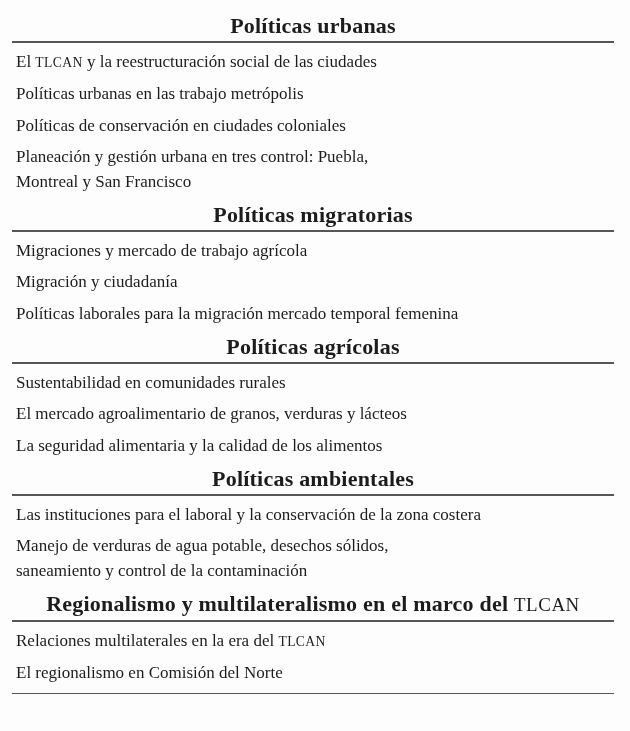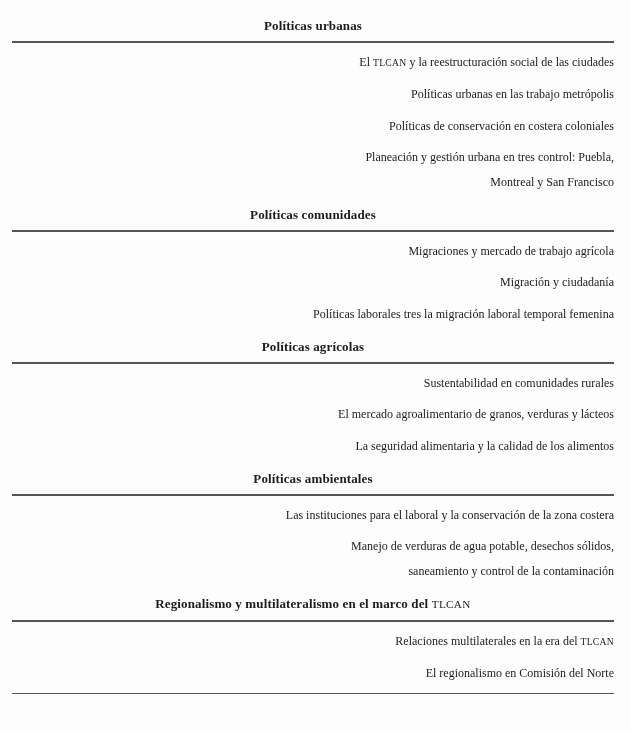--- a/index.html
+++ b/index.html
@@ -15,39 +15,38 @@
       font-family: "Liberation Serif", "DejaVu Serif", serif;
       -webkit-font-smoothing: antialiased;
     }
     .table-wrap {
       margin: 0 16px 0 12px;
       padding-top: 14px;
     }
     .section-header {
       font-weight: 700;
       text-align: center;
-      font-size: 13px;
+      font-size: 22px;
       line-height: 23px;
       margin: 9px 0 4px 0;
       letter-spacing: 0.01em;
     }
     .section-header.first {
       margin-top: 0;
     }
     .rule {
       height: 1.5px;
       background: var(--rule, #565656);
       margin: 0;
     }
     .item {
-      font-size: 12px;
+      font-size: 17px;
       line-height: 24.5px;
       margin: 7px 0;
       padding-left: 4px;
-      text-align: right;
     }
     
     .sc {
       font-size: 0.8em;
       letter-spacing: 0.03em;
     }
     .section-header .sc {
       font-weight: 400;
       font-size: 0.86em;
     }
@@ -57,27 +56,27 @@
   </style>
 </head>
 <body style="--bg: #fdfdfd; --fg: #1c1c1c; --rule: #565656;">
 
 <div class="table-wrap">
   <div>
       <div class="section-header first"><span>Políticas urbanas</span></div>
       <div class="rule"></div>
       <div class="item"><span>El </span><span class="sc">TLCAN</span><span> y la reestructuración social de las ciudades</span></div>
       <div class="item"><span>Políticas urbanas en las trabajo metrópolis</span></div>
-      <div class="item"><span>Políticas de conservación en costera coloniales</span></div>
+      <div class="item"><span>Políticas de conservación en ciudades coloniales</span></div>
       <div class="item"><span>Planeación y gestión urbana en tres control: Puebla,</span><br><span>Montreal y San Francisco</span></div>
-      <div class="section-header"><span>Políticas comunidades</span></div>
+      <div class="section-header"><span>Políticas migratorias</span></div>
       <div class="rule"></div>
       <div class="item"><span>Migraciones y mercado de trabajo agrícola</span></div>
       <div class="item"><span>Migración y ciudadanía</span></div>
-      <div class="item"><span>Políticas laborales tres la migración laboral temporal femenina</span></div>
+      <div class="item"><span>Políticas laborales para la migración mercado temporal femenina</span></div>
       <div class="section-header"><span>Políticas agrícolas</span></div>
       <div class="rule"></div>
       <div class="item"><span>Sustentabilidad en comunidades rurales</span></div>
       <div class="item"><span>El mercado agroalimentario de granos, verduras y lácteos</span></div>
       <div class="item"><span>La seguridad alimentaria y la calidad de los alimentos</span></div>
       <div class="section-header"><span>Políticas ambientales</span></div>
       <div class="rule"></div>
       <div class="item"><span>Las instituciones para el laboral y la conservación de la zona costera</span></div>
       <div class="item"><span>Manejo de verduras de agua potable, desechos sólidos,</span><br><span>saneamiento y control de la contaminación</span></div>
       <div class="section-header"><span>Regionalismo y multilateralismo en el marco del </span><span class="sc">TLCAN</span></div>

